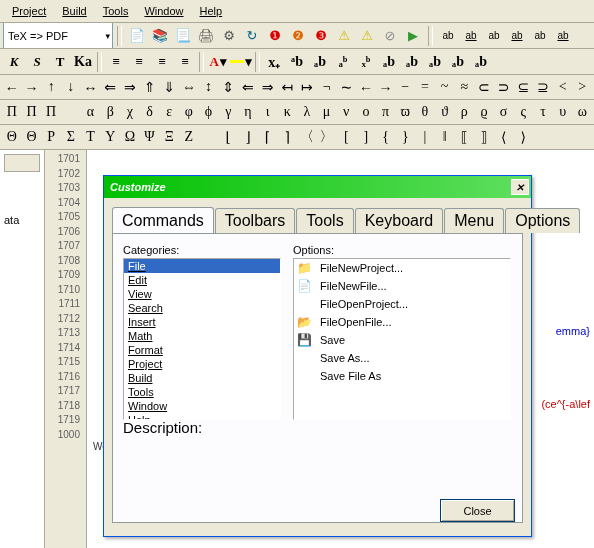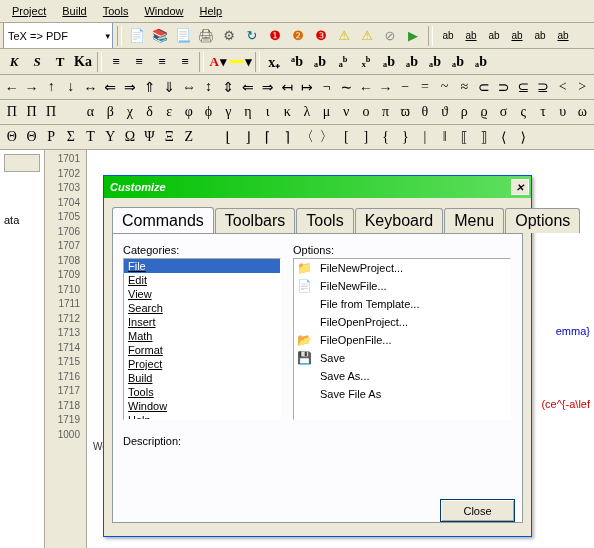--- a/index.html
+++ b/index.html
@@ -46,21 +46,21 @@
 .lbl { font-size: 11px; margin-bottom: 2px; }
 .listbox { border: 1px inset #fff; background: #fff; overflow-y: scroll; font-size: 11px; }
 .listbox .li { padding: 1px 4px; cursor: default; }
 .listbox .li.sel { background: #316ac5; color: #fff; }
 .cat { position: absolute; left: 10px; top: 10px; width: 158px; }
 .cat .listbox { height: 162px; text-decoration: underline; }
 .cmd { position: absolute; left: 180px; top: 10px; width: 218px; }
 .cmd .listbox { height: 162px; }
 .cmd .li { padding: 3px 4px 3px 26px; position: relative; }
 .cmd .li .ico { position: absolute; left: 3px; top: 2px; width: 16px; height: 14px; display:flex; align-items:center; justify-content:center; font-size:12px; }
-.desc { position: absolute; left: 10px; top: 201px; font-size: 11px; }
+.desc { position: absolute; left: 10px; top: 185px; font-size: 15px; }
 
 .closebtn { position: absolute; right: 16px; bottom: 14px; width: 75px; height: 23px; background: #ece9d8; border: 1px solid #003c74; font-size: 11px; cursor: default; box-shadow: inset 1px 1px 0 #fff, inset -1px -1px 0 #aca899; }
 </style>
 </head>
 <body>
 
 <div class="menubar">
   <div class="item"><u>Project</u></div>
   <div class="item"><u>Build</u></div>
   <div class="item"><u>Tools</u></div>
@@ -293,21 +293,20 @@
           <div class="li">Tools</div>
           <div class="li">Window</div>
           <div class="li">Help</div>
         </div>
     </div>
     <div class="cmd">
       <div class="lbl">Options:</div>
       <div class="listbox" id="cmdlist">
           <div class="li"><span class="ico">📁</span><span>FileNewProject...</span></div>
           <div class="li"><span class="ico">📄</span><span>FileNewFile...</span></div>
-          <div class="li"><span class="ico"></span><span>File from Template...</span></div>
           <div class="li"><span class="ico"></span><span>FileOpenProject...</span></div>
           <div class="li"><span class="ico">📂</span><span>FileOpenFile...</span></div>
           <div class="li"><span class="ico">💾</span><span>Save</span></div>
           <div class="li"><span class="ico"></span><span>Save As...</span></div>
           <div class="li"><span class="ico"></span><span>Save File As</span></div>
         </div>
     </div>
     <div class="desc">Description:</div>
   </div>
   <button class="closebtn">Close</button>

